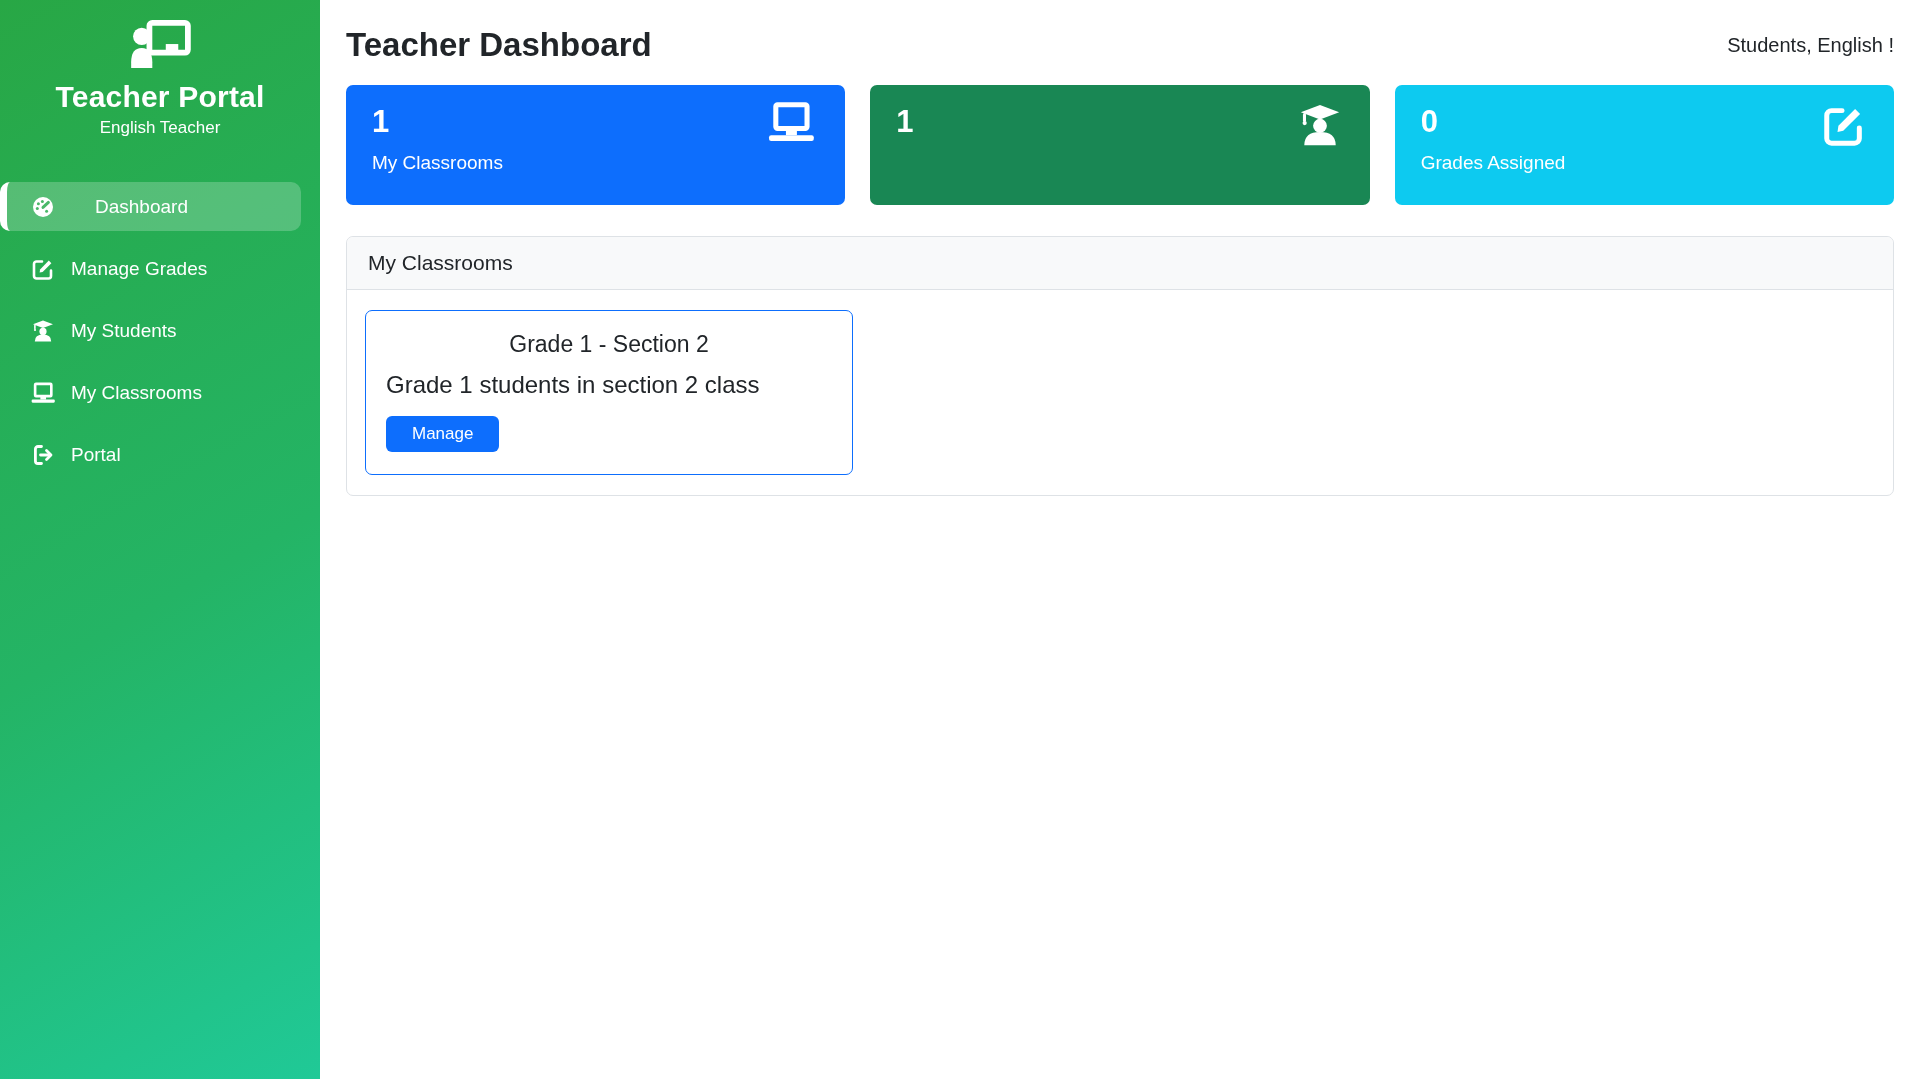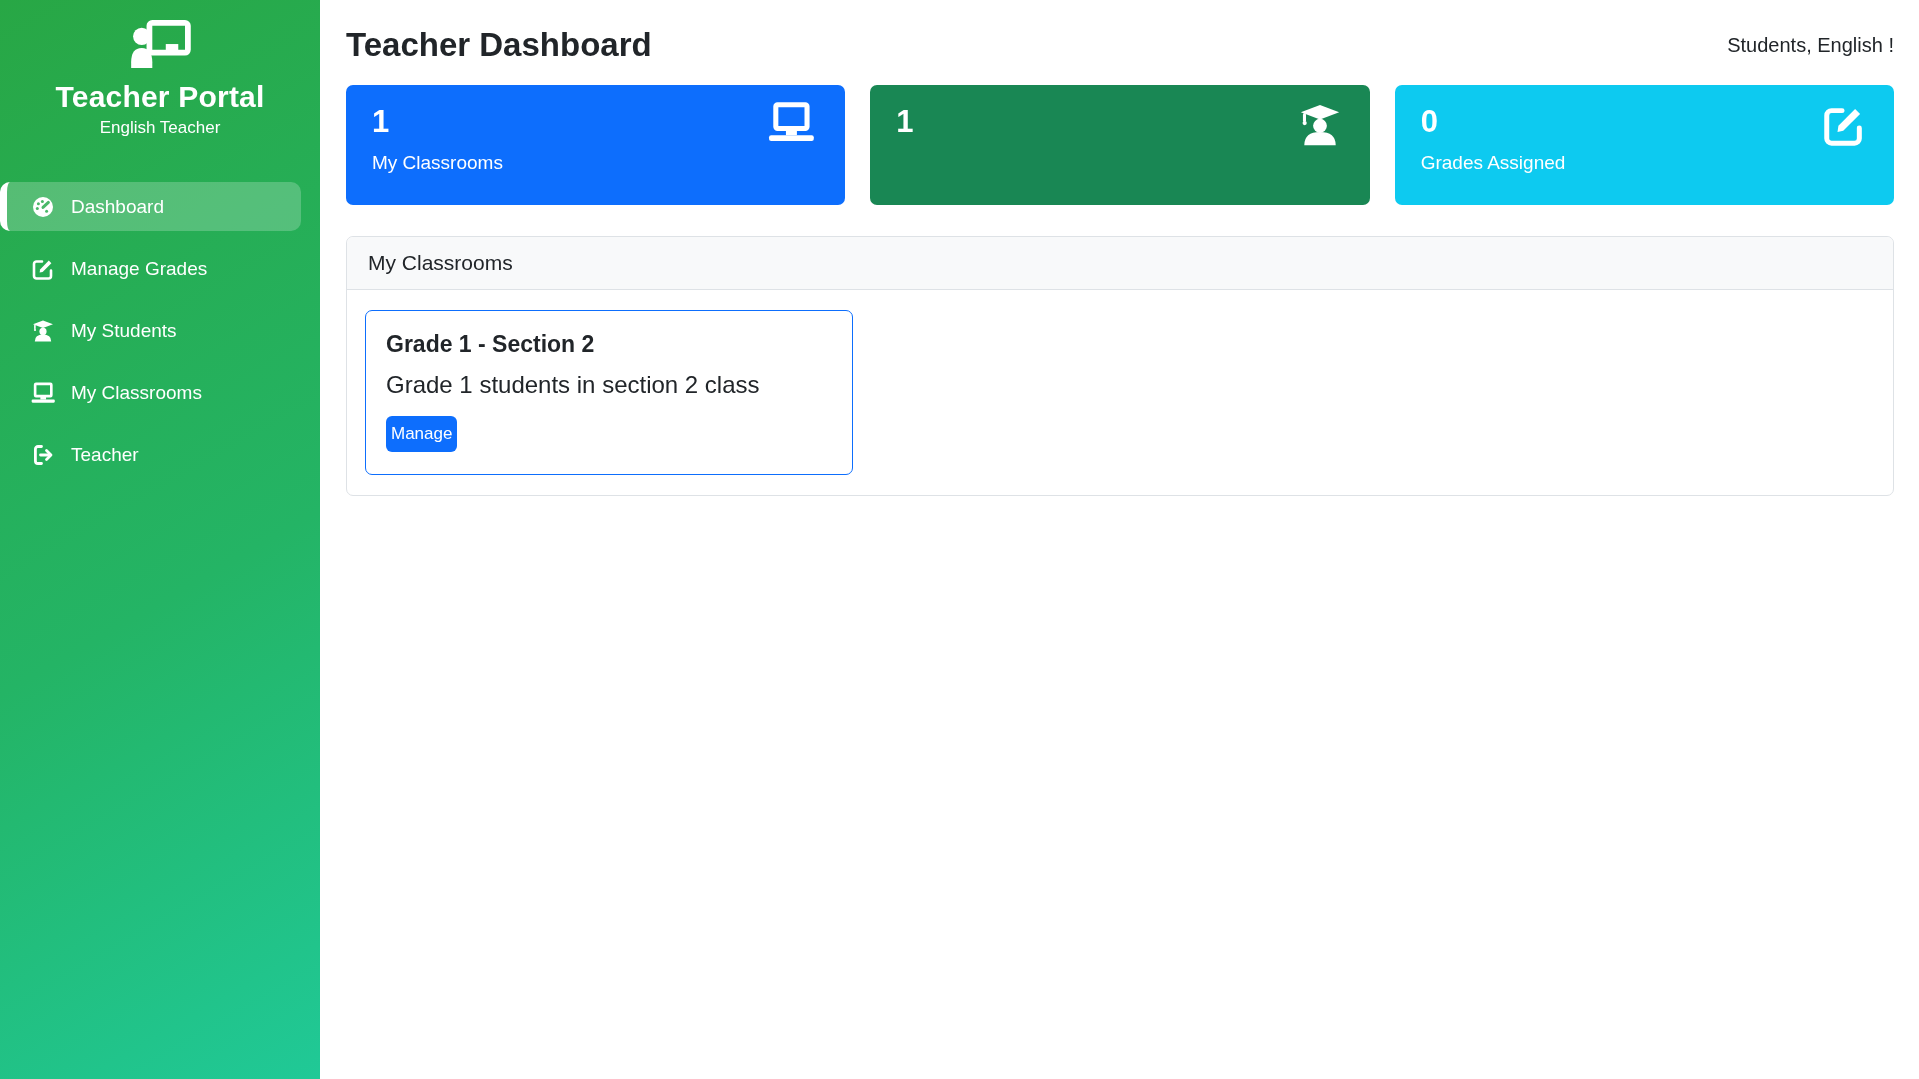--- a/index.html
+++ b/index.html
@@ -37,20 +37,21 @@
     font-size: 19px;
     color: #ffffff;
     cursor: pointer;
     border-radius: 0 8px 8px 0;
   }
   .nav-item.active {
     background: rgba(255,255,255,0.22);
     border-left: 7px solid #ffffff;
     border-radius: 10px;
     padding-left: 21px;
+    gap: 24px;
   }
   .nav-icon {
     width: 30px;
     display: inline-flex;
     justify-content: center;
     align-items: center;
     margin-right: 13px;
     flex: 0 0 30px;
   }
   .nav-label { white-space: nowrap; }
@@ -99,32 +100,32 @@
     color: #212529;
   }
   .panel-body { padding: 20px 18px; }
   .classroom-card {
     width: 488px;
     border: 1px solid #0d6efd;
     border-radius: 7px;
     padding: 20px 20px 22px 20px;
     background: #ffffff;
   }
-  .classroom-name { font-size: 23px; font-weight: 700; color: #212529; }
+  .classroom-name { font-size: 23px; font-weight: 400; color: #212529; text-align: center; }
   .classroom-desc { font-size: 24px; margin-top: 13px; color: #212529; font-weight: 400; }
   .manage-btn {
     display: inline-block;
     margin-top: 17px;
     background: #0d6efd;
     color: #ffffff;
     border: none;
     border-radius: 6px;
     font-size: 17px;
     font-family: "Liberation Sans", "DejaVu Sans", sans-serif;
-    padding: 8px 5px;
+    padding: 8px 26px;
     cursor: pointer;
   }
 </style>
 </head>
 <body>
 
 <aside class="sidebar">
   <div class="brand">
     <span class="brand-icon">
       <svg width="62" height="50" viewBox="0 0 64 52">
@@ -188,21 +189,21 @@
     </div>
 
     <div class="nav-item">
       <span class="nav-icon">
         <svg width="24" height="24" viewBox="0 0 24 24">
           <path d="M10.5 3.5 H7 A2.6 2.6 0 0 0 4.4 6.1 V17.9 A2.6 2.6 0 0 0 7 20.5 H10.5" fill="none" stroke="#ffffff" stroke-width="2.8" stroke-linecap="round"></path>
           <line x1="9.5" y1="12" x2="19" y2="12" stroke="#ffffff" stroke-width="2.8" stroke-linecap="round"></line>
           <polyline points="15.5,7.5 20,12 15.5,16.5" fill="none" stroke="#ffffff" stroke-width="2.8" stroke-linecap="round" stroke-linejoin="round"></polyline>
         </svg>
       </span>
-      <span class="nav-label">Teacher</span>
+      <span class="nav-label">Portal</span>
     </div>
   </nav>
 </aside>
 
 <main class="main">
 
   <div class="page-header">
     <h1 class="page-title">Teacher Dashboard</h1>
     <span class="welcome">Students, English !</span>
   </div>

